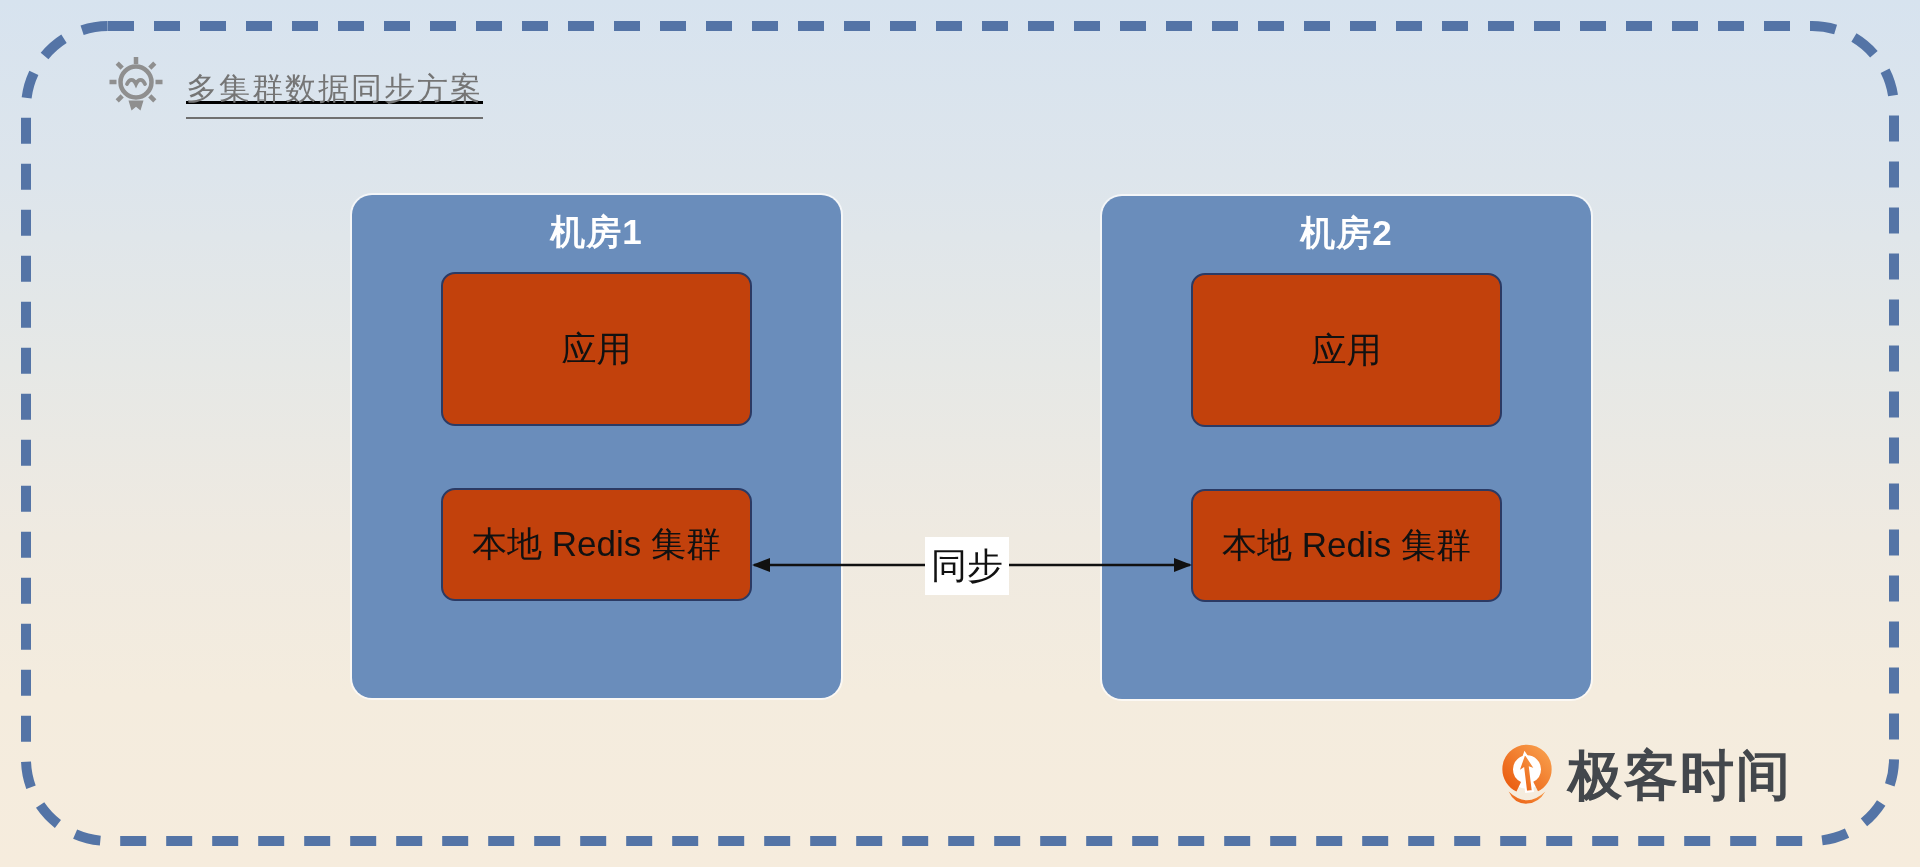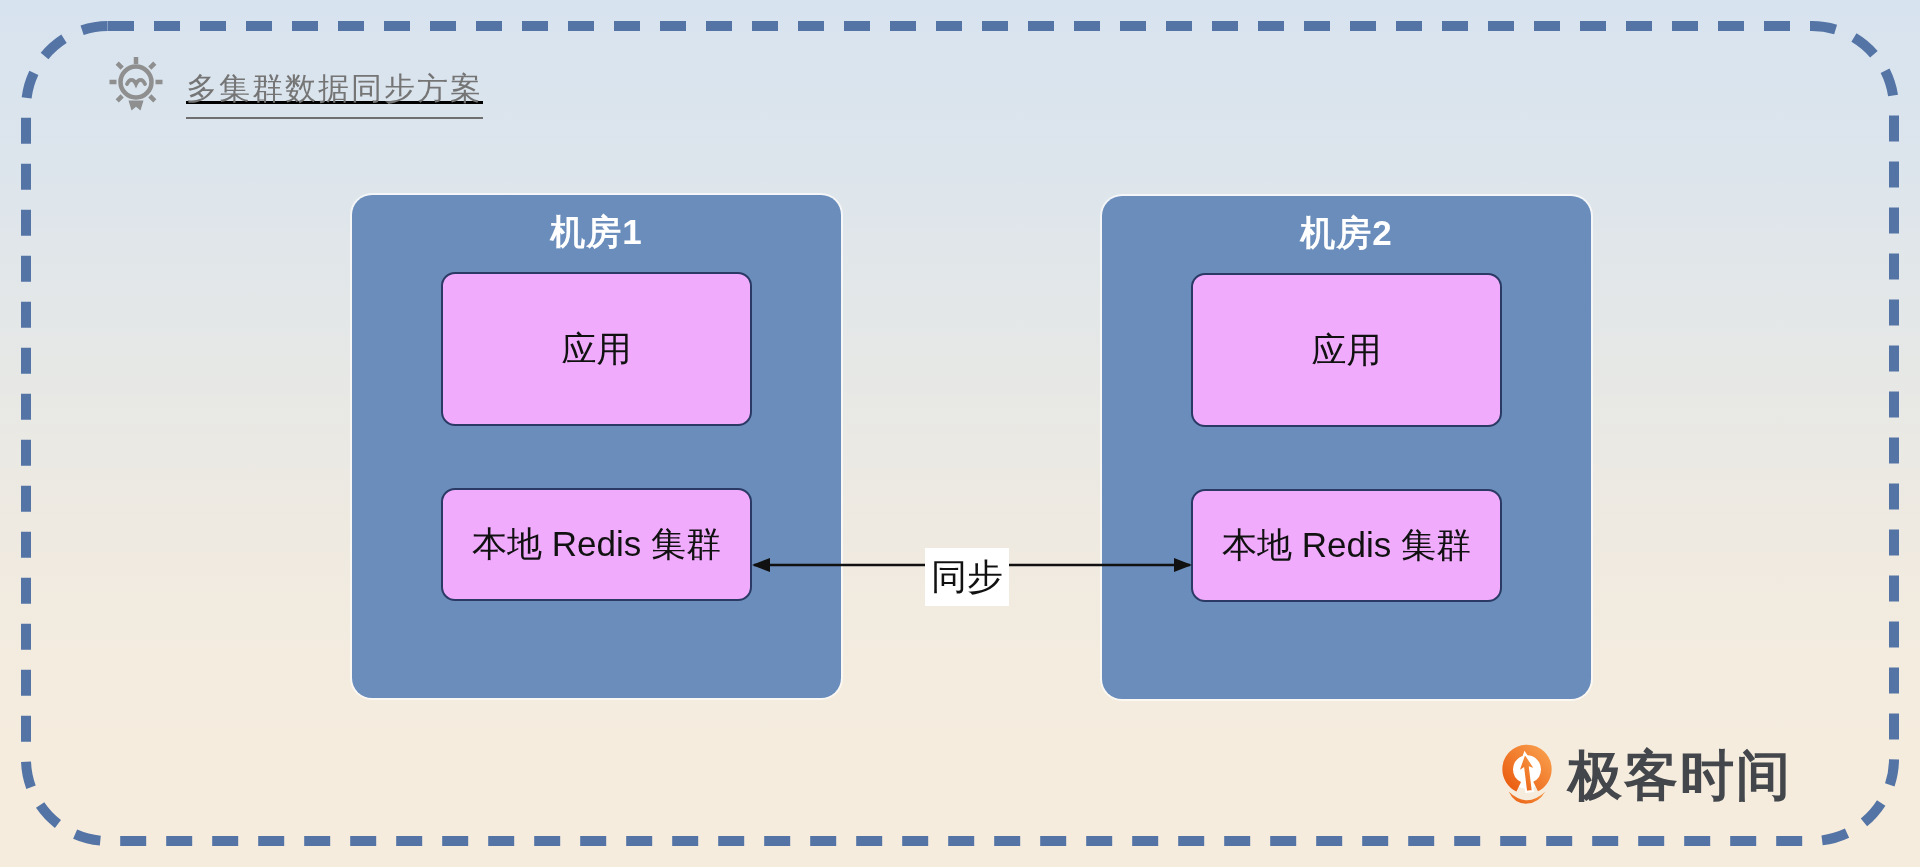--- a/index.html
+++ b/index.html
@@ -65,21 +65,21 @@
     text-align: center;
     color: #ffffff;
     font-size: 35px;
     font-weight: bold;
     letter-spacing: 1px;
   }
   .node {
     position: absolute;
     left: 89px;
     width: 311px;
-    background: #f0abfc;
+    background: #c2410c;
     border: 2px solid #2b3a64;
     border-radius: 14px;
     box-sizing: border-box;
     display: flex;
     align-items: center;
     justify-content: center;
     font-size: 35px;
     color: #111111;
     white-space: nowrap;
   }
@@ -87,21 +87,21 @@
   .node-redis { top: 293px; height: 113px; }
   
   .arrow-svg {
     position: absolute;
     left: 740px; top: 545px;
     width: 464px; height: 40px;
     pointer-events: none;
   }
   .sync-label {
     position: absolute;
-    left: 925px; top: 548px;
+    left: 925px; top: 537px;
     width: 84px; height: 58px;
     background: #ffffff;
     display: flex;
     align-items: center;
     justify-content: center;
     font-size: 36px;
     color: #111111;
   }
   
   .brand {

